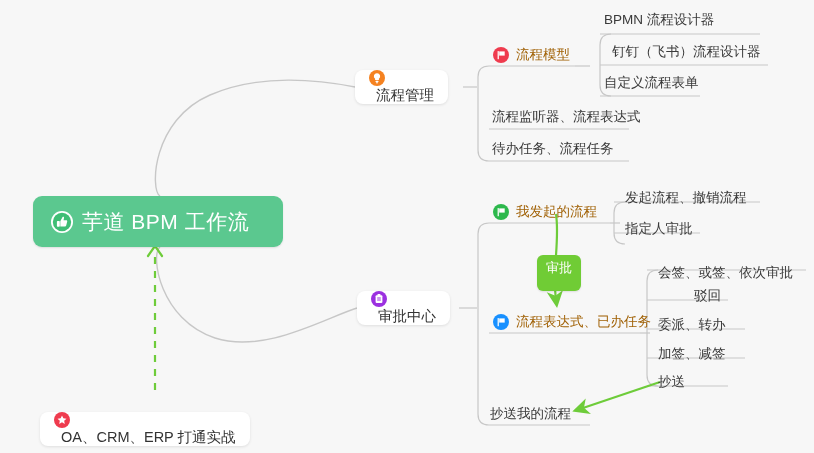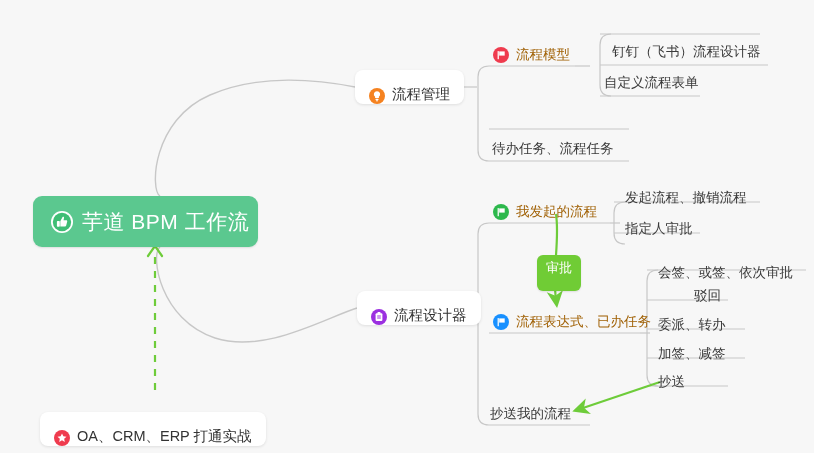--- a/index.html
+++ b/index.html
@@ -8,36 +8,36 @@
     background:#f7f7f7;
     font-family:"Liberation Sans","DejaVu Sans",sans-serif;
     overflow:hidden;
     position:relative;
   }
   #stage{position:absolute;left:0;top:0;width:814px;height:453px;}
   svg.links{position:absolute;left:0;top:0;width:814px;height:453px;pointer-events:none;}
 
   
   .root-node{
-    position:absolute;left:33px;top:196px;width:225px;height:51px;
+    position:absolute;left:33px;top:196px;width:250px;height:51px;
     background:#5bc88f;border-radius:9px;
     display:flex;align-items:center;
     box-shadow:0 1px 2px rgba(0,0,0,.10);
     box-sizing:border-box;padding-left:18px;
   }
   .root-label{
     color:#ffffff;font-size:21px;letter-spacing:.5px;margin-left:9px;white-space:nowrap;
   }
 
   
   .pill{
     position:absolute;background:#ffffff;border-radius:8px;
     box-shadow:0 1px 3px rgba(0,0,0,.10);
-    display:flex;align-items:flex-end;box-sizing:border-box;padding:0 14px;
-    height:34px;white-space:nowrap;
+    display:flex;align-items:flex-start;box-sizing:border-box;padding:0 14px;
+    height:34px;white-space:nowrap;flex-direction:column;
   }
   .pill .txt{font-size:14.5px;color:#333333;margin-left:7px;}
 
   #node-liuchengguanli{left:355px;top:70px;}
   #node-shenpizhongxin{left:357px;top:291px;}
   #node-oa{left:40px;top:412px;}
 
   
   .flagnode{
     position:absolute;display:flex;align-items:center;white-space:nowrap;
@@ -157,21 +157,21 @@
     <span class="cicon">
       <svg width="16" height="16" viewBox="0 0 16 16">
         <circle cx="8" cy="8" r="8" fill="#9b30e0"></circle>
         <rect x="4.6" y="4.2" width="6.8" height="7.8" rx="1.1" fill="#ffffff"></rect>
         <rect x="6.4" y="3.0" width="3.2" height="2.0" rx="0.8" fill="#ffffff"></rect>
         <rect x="6.4" y="3.0" width="3.2" height="2.0" rx="0.8" fill="#9b30e0" opacity="0.0"></rect>
         <rect x="6.0" y="6.6" width="4.0" height="0.95" rx="0.45" fill="#9b30e0"></rect>
         <rect x="6.0" y="8.5" width="4.0" height="0.95" rx="0.45" fill="#9b30e0"></rect>
       </svg>
     </span>
-    <span class="txt">流程设计器</span>
+    <span class="txt">审批中心</span>
   </div>
 
   <div class="pill" id="node-oa">
     <span class="cicon">
       <svg width="16" height="16" viewBox="0 0 16 16">
         <circle cx="8" cy="8" r="8" fill="#ef3b4e"></circle>
         <path d="M8 3.4 L9.35 6.35 L12.5 6.7 L10.15 8.8 L10.8 11.9 L8 10.35 L5.2 11.9
                  L5.85 8.8 L3.5 6.7 L6.65 6.35 Z" fill="#ffffff"></path>
       </svg>
     </span>
@@ -204,23 +204,25 @@
     <span class="cicon">
       <svg width="16" height="16" viewBox="0 0 16 16">
         <circle cx="8" cy="8" r="8" fill="#1890ff"></circle>
         <rect x="4.6" y="3.9" width="1.25" height="8.4" rx="0.55" fill="#ffffff"></rect>
         <path d="M6.2 4.4 L11.7 4.4 L11.7 8.6 L6.2 8.6 Z" fill="#ffffff"></path>
       </svg>
     </span>
     <span class="txt">流程表达式、已办任务</span>
   </div>
 
+  <div class="leaf" style="left:604px;top:11px;">BPMN 流程设计器</div>
   <div class="leaf" style="left:612px;top:43px;">钉钉（飞书）流程设计器</div>
   <div class="leaf" style="left:604px;top:74px;">自定义流程表单</div>
 
+  <div class="leaf" style="left:492px;top:108px;">流程监听器、流程表达式</div>
   <div class="leaf" style="left:492px;top:140px;">待办任务、流程任务</div>
 
   <div class="leaf" style="left:625px;top:189px;">发起流程、撤销流程</div>
   <div class="leaf" style="left:625px;top:220px;">指定人审批</div>
 
   <div class="leaf" style="left:658px;top:264px;">会签、或签、依次审批</div>
   <div class="leaf" style="left:694px;top:287px;">驳回</div>
   <div class="leaf" style="left:658px;top:316px;">委派、转办</div>
   <div class="leaf" style="left:658px;top:345px;text-align:center;">加签、减签</div>
   <div class="leaf" style="left:658px;top:373px;">抄送</div>

